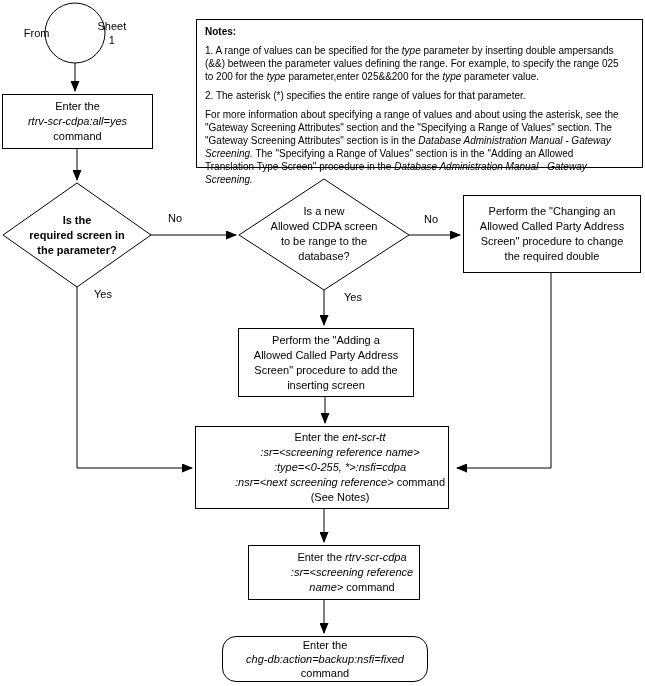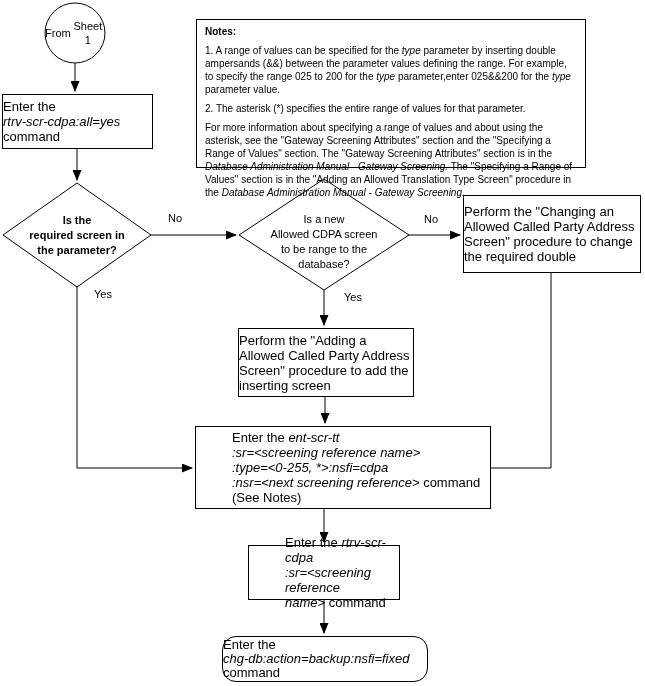--- a/index.html
+++ b/index.html
@@ -3,41 +3,41 @@
 <meta charset="utf-8">
 <style>
   html,body{margin:0;padding:0;background:#fff;}
   .canvas{
     position:relative;width:645px;height:686px;background:#ffffff;
     font-family:"Liberation Sans",sans-serif;color:#000;overflow:hidden;
   }
   .layer{position:absolute;left:0;top:0;}
   .box{
     position:absolute;box-sizing:border-box;border:1px solid #000;background:#fff;
-    display:flex;align-items:center;justify-content:center;text-align:left;
-    font-size:13px;line-height:15px;
+    display:flex;align-items:center;justify-content:center;text-align:center;
+    font-size:11px;line-height:15px;
   }
   .txt{width:100%;}
   .dtxt{
     position:absolute;text-align:center;font-size:11px;line-height:15px;
   }
   .edge-label{position:absolute;font-size:11px;line-height:13px;margin-left:11px;}
   .terminator{border-radius:14px;line-height:14px;}
   
-  #start-label{left:45px;top:10px;width:60px;height:46px;display:flex;align-items:center;justify-content:center;text-align:center;font-size:11px;line-height:14px;position:absolute;}
+  #start-label{left:45px;top:10px;width:60px;height:46px;display:flex;align-items:center;justify-content:center;text-align:center;font-size:11px;line-height:14px;position:absolute;gap:24px;}
   #cmd1{left:2px;top:94px;width:151px;height:55px;}
-  #notes{left:196px;top:19px;width:390px;height:149px;display:block;text-align:left;font-size:10px;line-height:13px;padding:5px 8px;}
+  #notes{left:196px;top:19px;width:447px;height:149px;display:block;text-align:left;font-size:10px;line-height:13px;padding:5px 8px;}
   #notes .notes-title{font-weight:bold;margin:0 0 2px 0;}
-  #notes p{margin:6px 1px 0 0;}
+  #notes p{margin:6px 12px 0 0;}
   #d1-text{left:7px;top:213px;width:140px;font-weight:bold;}
-  #d2-text{left:244px;top:204px;width:160px;margin-top:8px;}
+  #d2-text{left:244px;top:204px;width:160px;}
   #changing{left:463px;top:195px;width:178px;height:78px;}
   #adding{left:238px;top:328px;width:176px;height:69px;}
-  #ent{left:195px;top:426px;width:296px;height:83px;padding-left:36px;}
-  #rtrv{left:248px;top:545px;width:152px;height:55px;padding-left:36px;}
+  #ent{left:195px;top:426px;width:254px;height:83px;padding-left:36px;}
+  #rtrv{left:248px;top:545px;width:172px;height:55px;padding-left:36px;}
   #chgdb{left:222px;top:636px;width:206px;height:46px;}
   #no1{left:157px;top:212px;}
   #no2{left:413px;top:213px;}
   #yes1{left:83px;top:288px;}
   #yes2{left:333px;top:291px;}
   i{font-style:italic;}
 </style>
 </head>
 <body>
 

